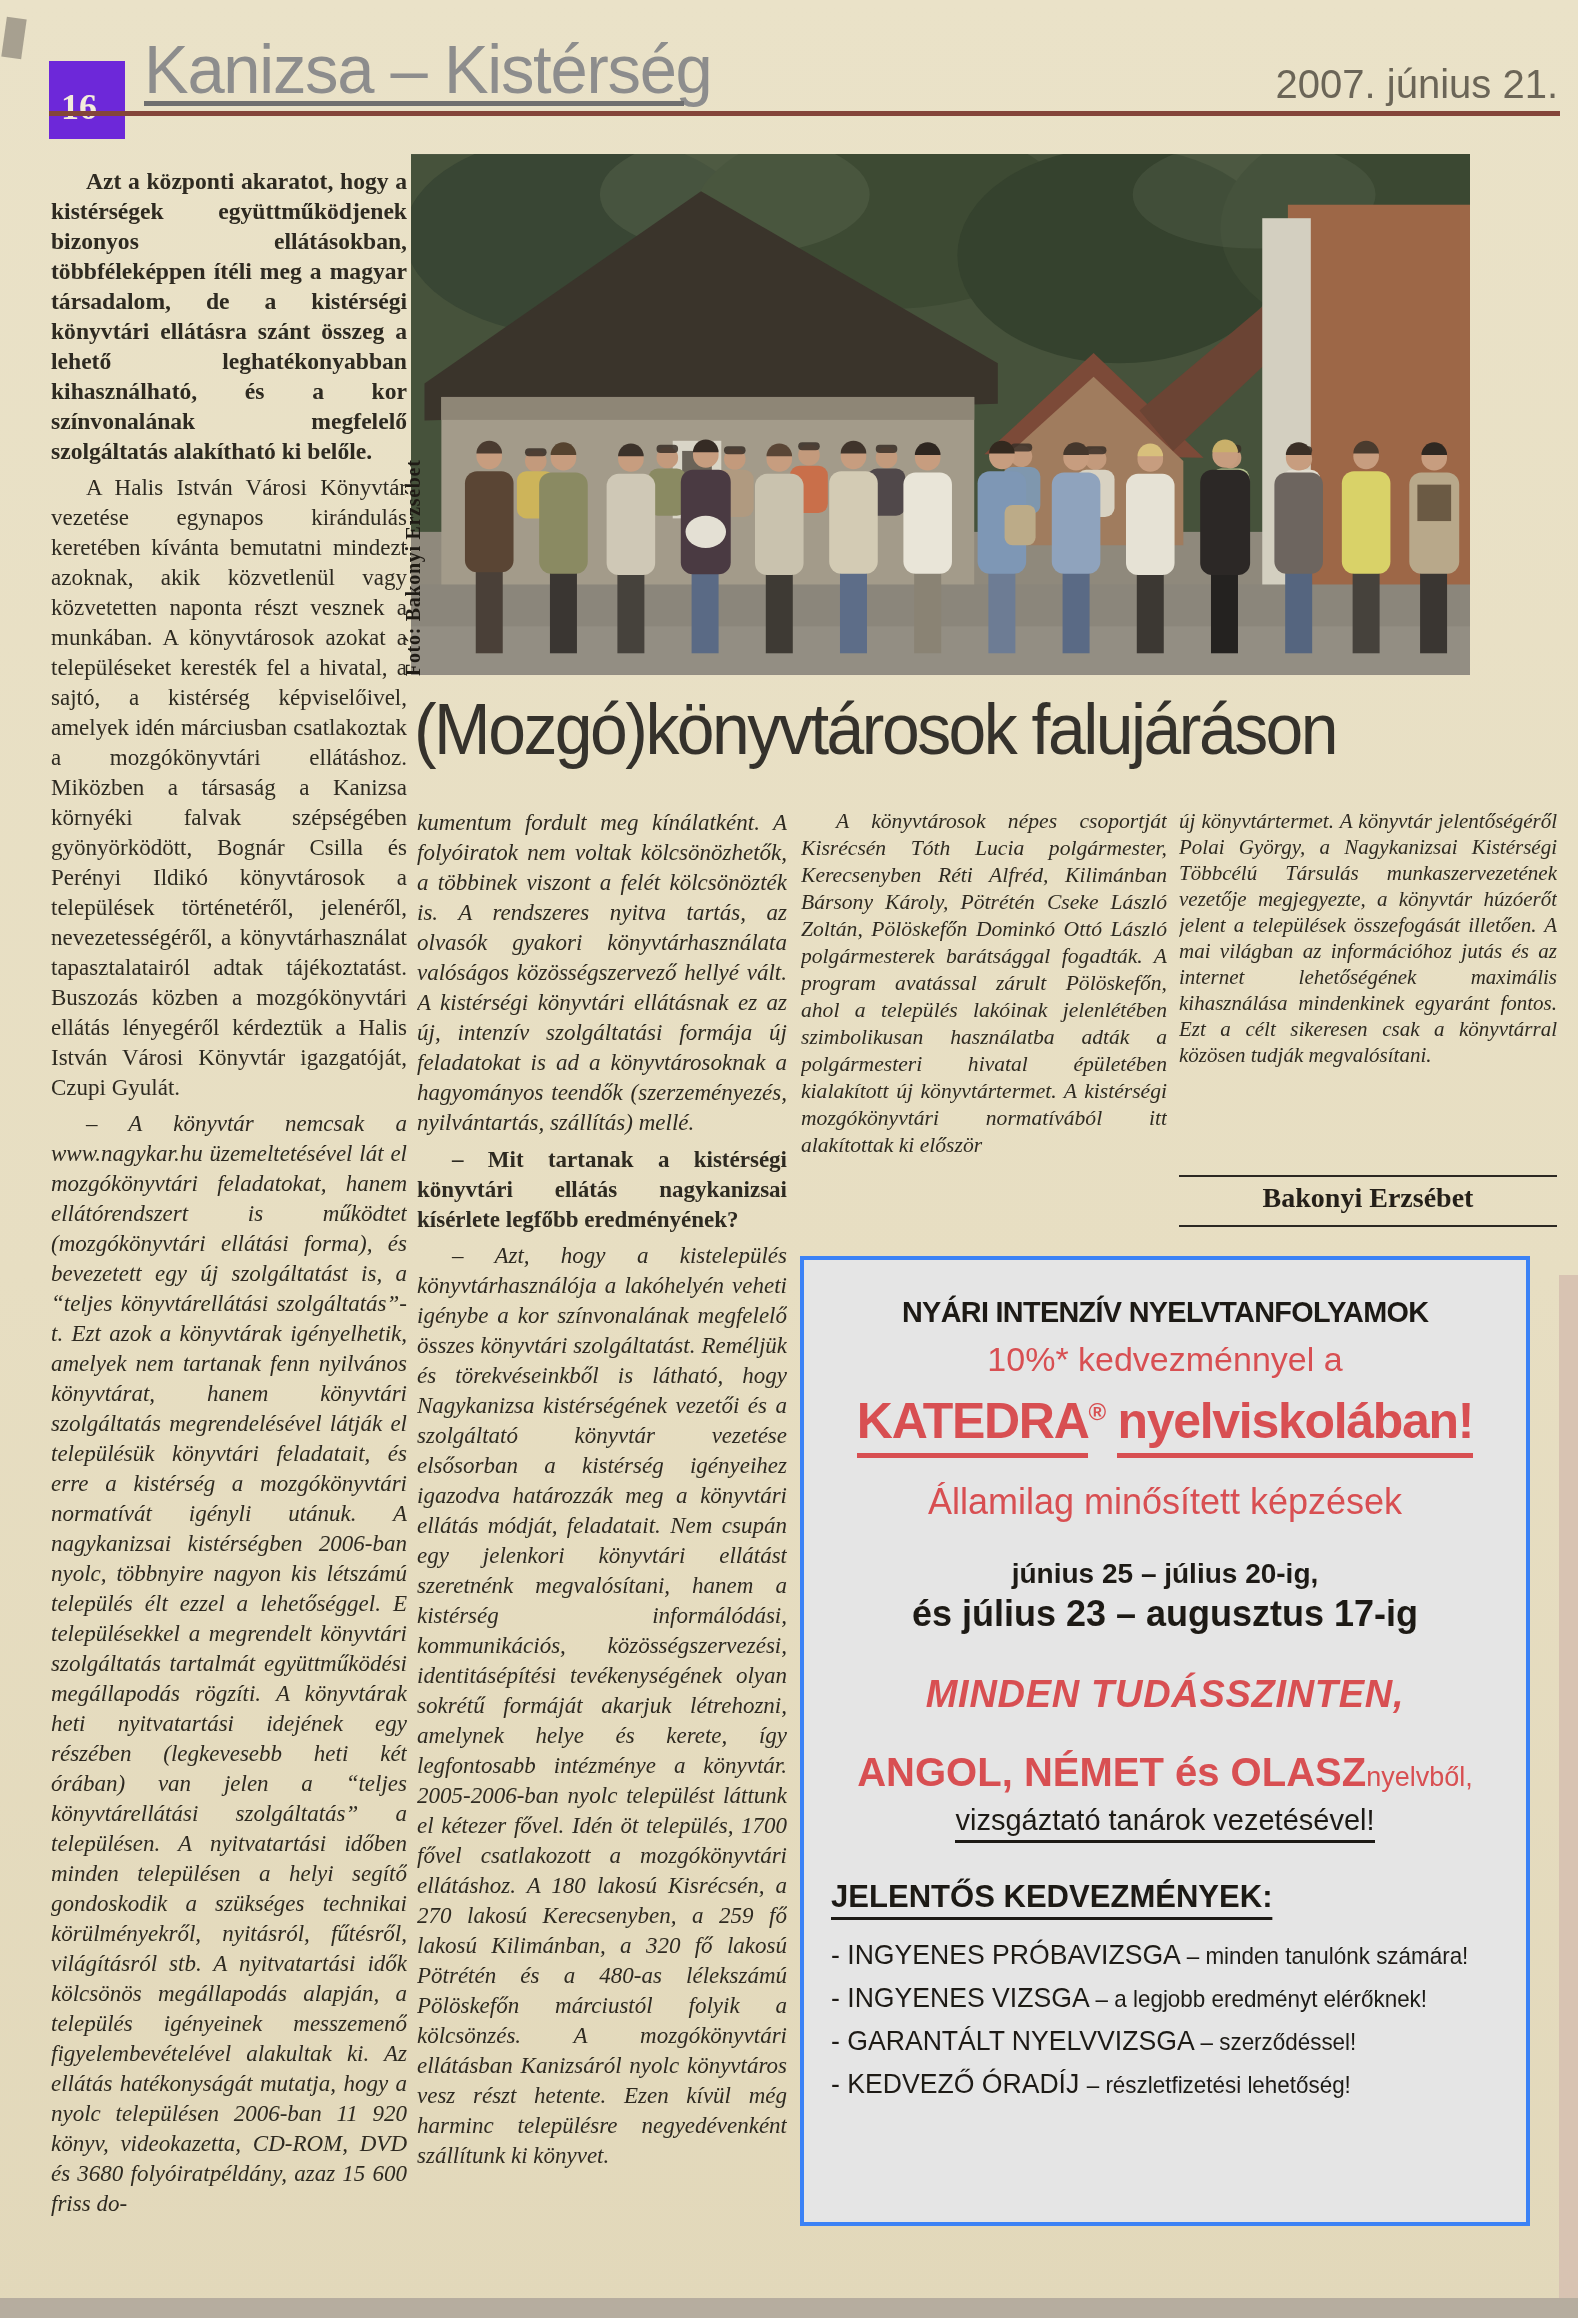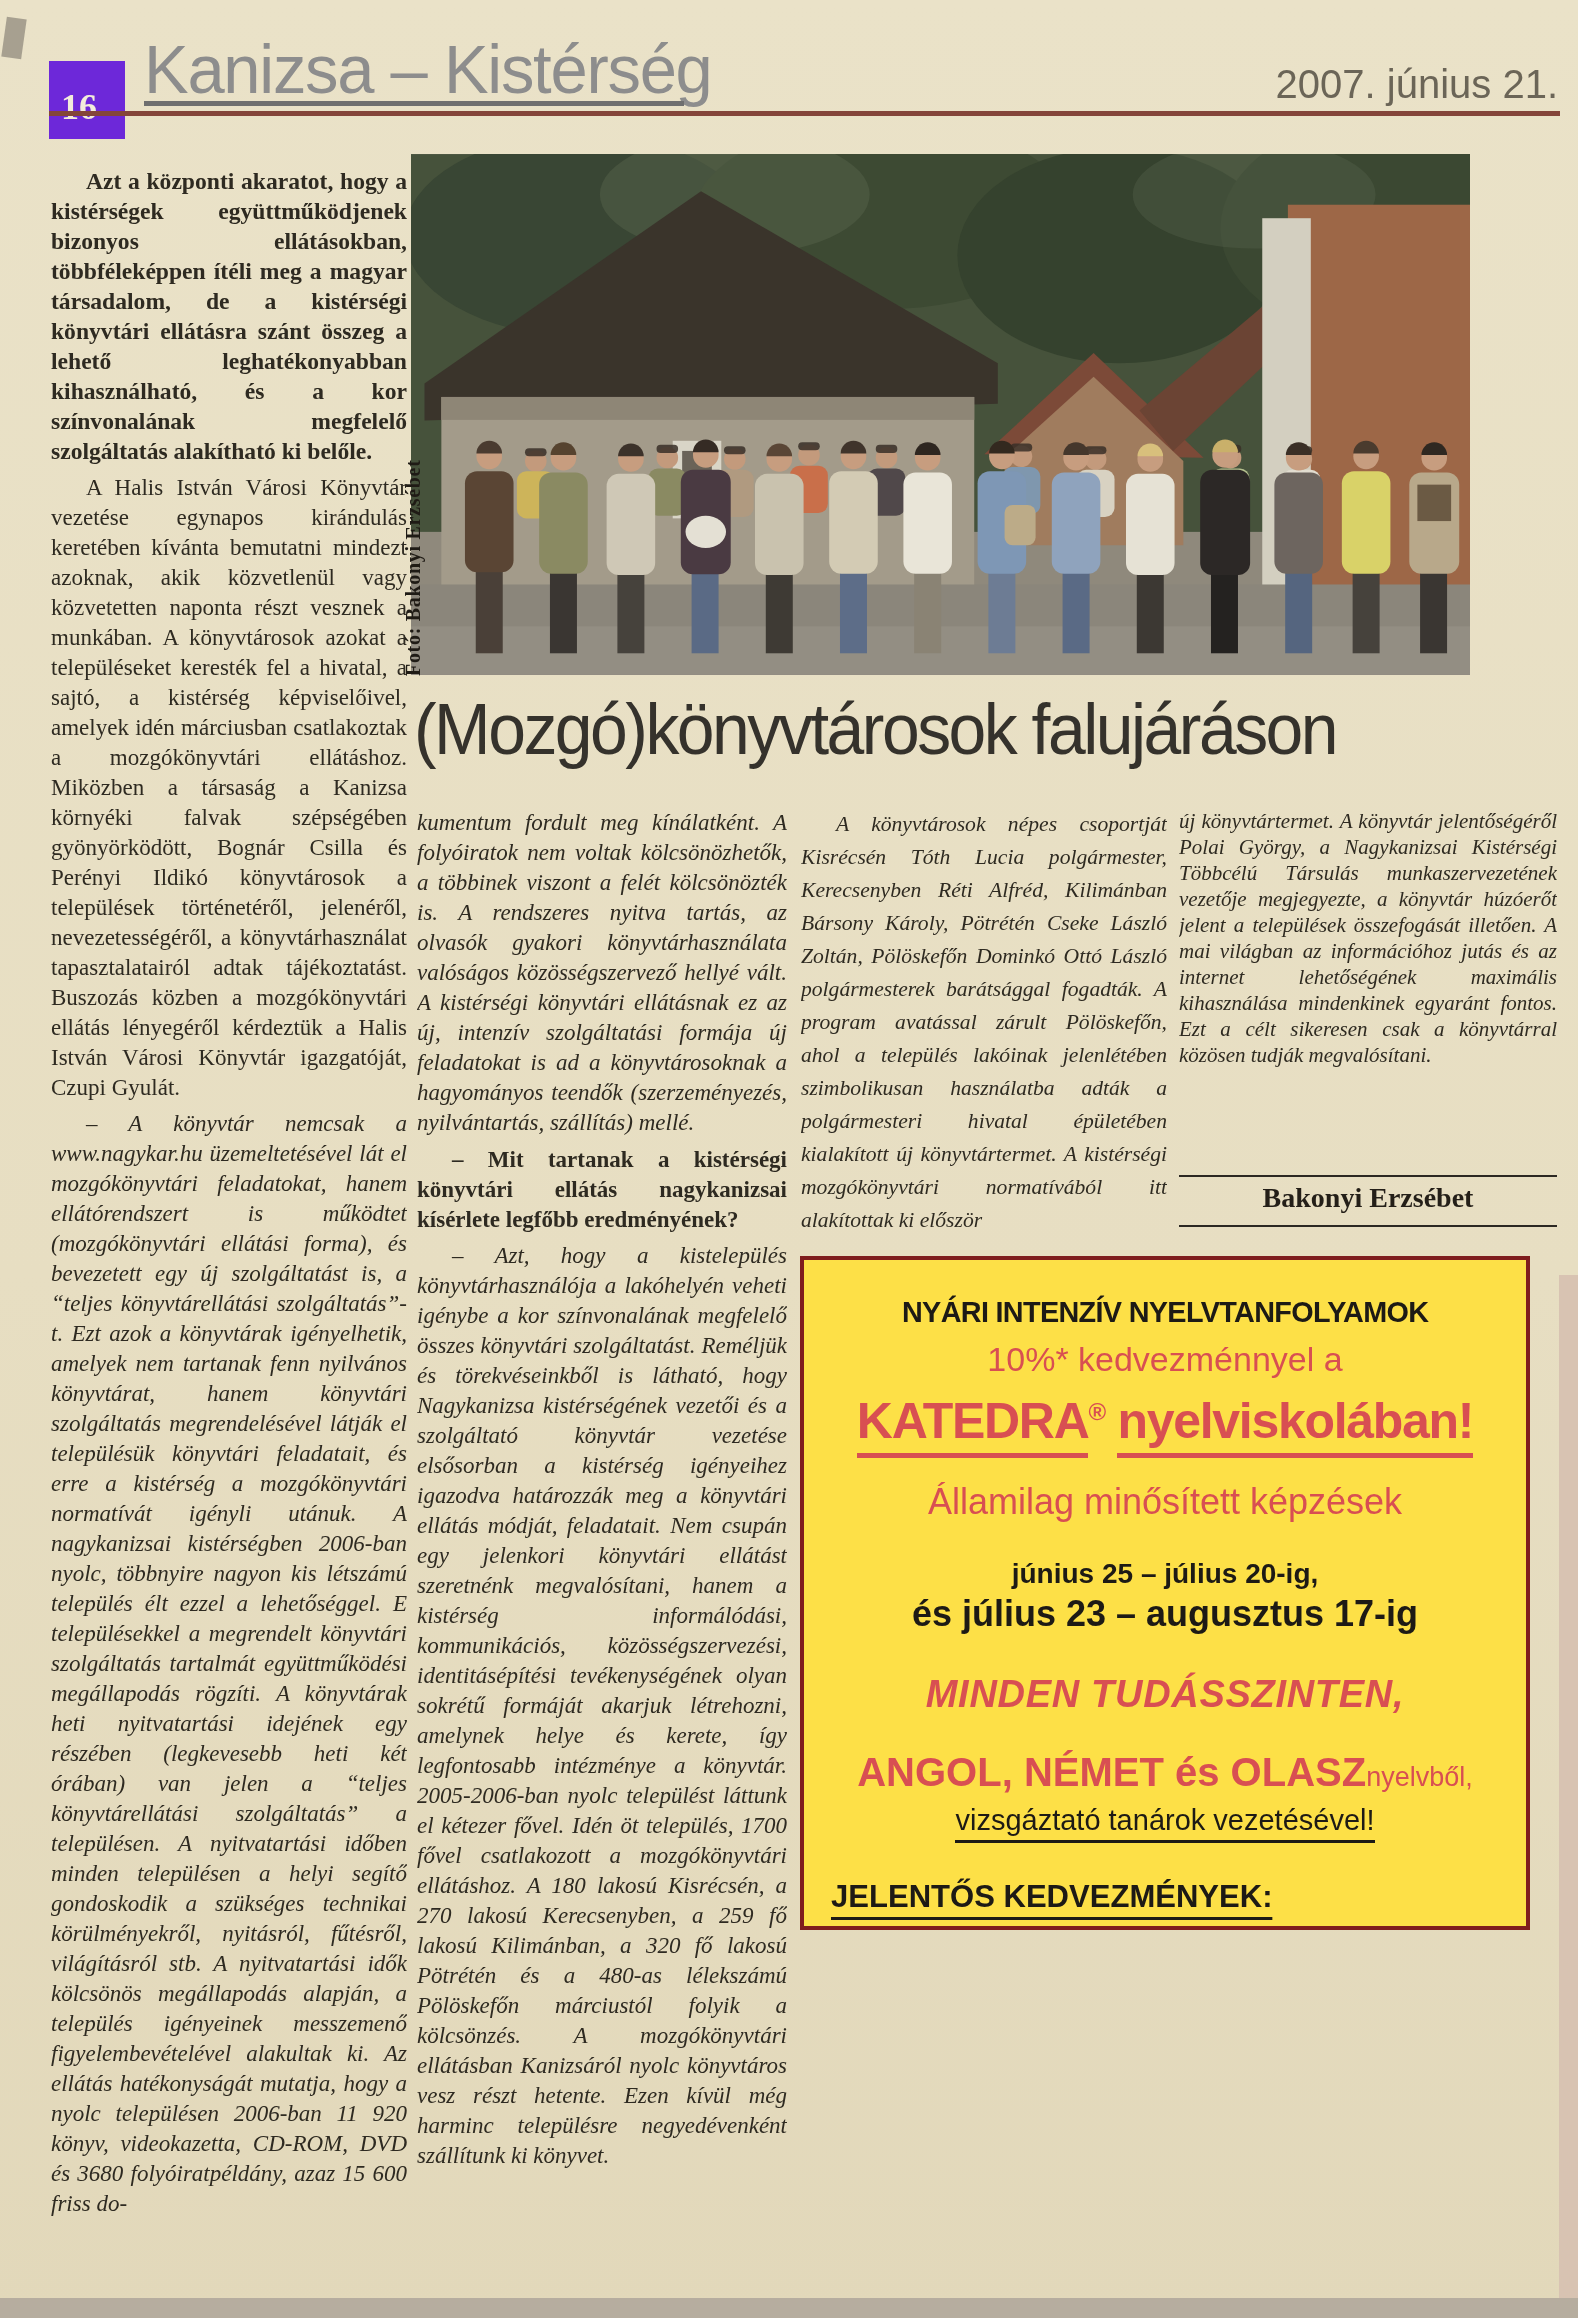--- a/index.html
+++ b/index.html
@@ -36,33 +36,33 @@
     font-family:"Liberation Sans",sans-serif;font-size:73px;color:#35322c;
     letter-spacing:-2.7px;transform:scaleX(0.93);transform-origin:left;white-space:nowrap;}
 
   
   .col{text-align:justify;overflow:hidden;}
   .col p{margin:0 0 6.7px 0;text-indent:35px;}
   .col p.no-indent{text-indent:0;}
   .col1{left:51px;top:166px;width:356px;height:2131px;font-size:23px;line-height:30px;}
   .col1 .lead{font-weight:bold;font-size:23.6px;}
   .col2{left:417px;top:808px;width:370px;height:1490px;font-size:23px;line-height:30px;}
-  .col3{left:801px;top:808px;width:366px;height:438px;font-size:21.6px;line-height:33px;font-style:italic;}
+  .col3{left:801px;top:808px;width:366px;height:438px;font-size:21.6px;line-height:27px;font-style:italic;}
   .col4{left:1179px;top:808px;width:378px;height:361px;font-size:21px;line-height:26px;font-style:italic;}
   .italic{font-style:italic;}
   .q{font-weight:bold;}
 
   .byline-rule1{left:1179px;top:1175px;width:378px;height:2px;background:#2c2822;}
   .byline{left:1179px;top:1182px;width:378px;text-align:center;
     font:bold 28px "Liberation Serif",serif;color:#241f18;}
   .byline-rule2{left:1179px;top:1225px;width:378px;height:2px;background:#2c2822;}
 
   
-  .ad{left:800px;top:1256px;width:730px;height:674px;box-sizing:border-box;
-    background:#fde047;border:4px solid #7f1d1d;
+  .ad{left:800px;top:1256px;width:730px;height:970px;box-sizing:border-box;
+    background:#e5e5e5;border:4px solid #3b82f6;
     font-family:"Liberation Sans",sans-serif;color:#1d1a15;
     display:flex;flex-direction:column;align-items:center;
     padding:35px 27px 16px 27px;overflow:hidden;}
   .ad .red{color:#d84f52;}
   .ad-l1{font-weight:bold;font-size:30px;letter-spacing:-0.7px;transform:scaleX(0.96);}
   .ad-l2{font-size:34px;margin-top:10.8px;}
   .ad-l3{font-weight:bold;font-size:50px;margin-top:13.5px;letter-spacing:-1.3px;white-space:nowrap;}
   .ad-l3 .u{display:inline-block;border-bottom:5.4px solid #d84f52;padding-bottom:2.7px;}
   .ad-l3 sup{font-size:24px;vertical-align:super;}
   .ad-l4{font-size:36px;margin-top:23px;}

